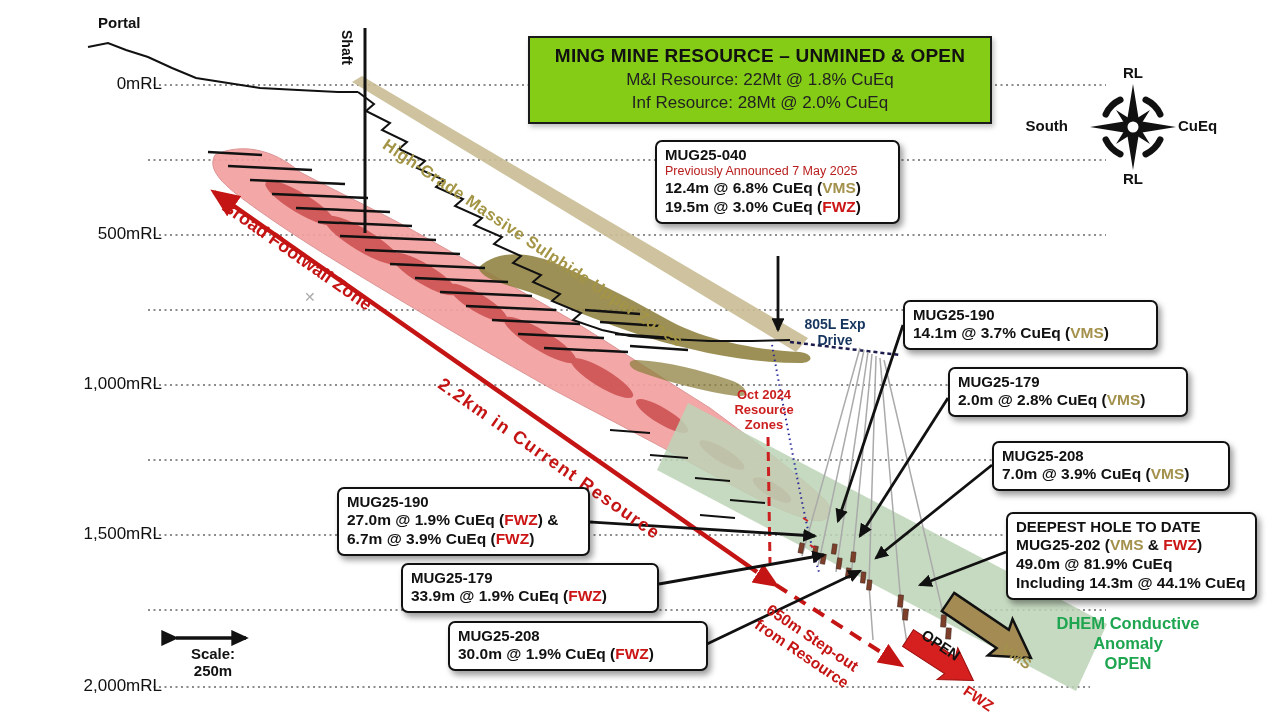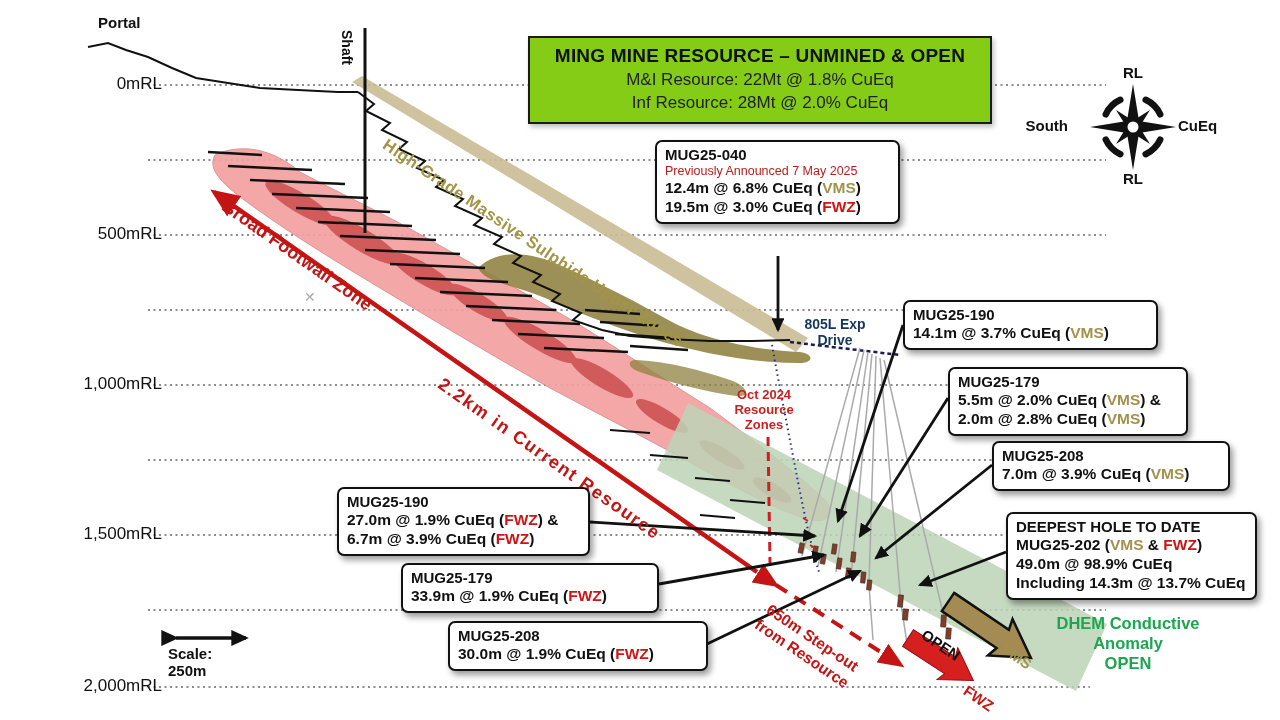--- a/index.html
+++ b/index.html
@@ -29,21 +29,21 @@
   .co-line .vms{color:var(--vms);}
   .co-line .fwz{color:var(--fwz);}
   
   .rot{transform-origin:0 0;}
   .olive-note{color:var(--olive);font-weight:bold;font-size:17px;letter-spacing:.5px;white-space:nowrap;}
   .red-note{color:var(--red);font-weight:bold;white-space:nowrap;}
   .navy-note{color:var(--navy);font-weight:bold;font-size:14px;text-align:center;line-height:1.15;}
   .limit-note{color:#cc2020;font-weight:bold;font-size:13px;text-align:center;line-height:1.15;}
   .green-note{color:var(--green);font-weight:bold;font-size:16.5px;text-align:center;line-height:1.2;}
   .shaft-label{left:339px;top:30px;writing-mode:vertical-rl;font-weight:bold;font-size:14px;}
-  .scale-text{left:168px;top:645px;width:90px;font-weight:bold;font-size:15px;line-height:1.15;}
+  .scale-text{left:168px;top:645px;width:90px;text-align:center;font-weight:bold;font-size:15px;line-height:1.15;}
   .x-mark{left:304px;top:289px;color:#aaa;font-size:14px;}
   .stepout-note{font-size:15.5px;text-align:center;line-height:1.2;}
   .zone-tag{font-weight:bold;font-size:15px;white-space:nowrap;}
 </style>
 </head>
 <body>
 
 <div class="stage">
 
   <svg class="abs" style="left:0;top:0" width="1280" height="720" viewBox="0 0 1280 720">
@@ -280,32 +280,31 @@
       <div class="co-sub">Previously Announced 7 May 2025</div>
       <div class="co-line">12.4m @ 6.8% CuEq (<span class="vms">VMS</span>)</div>
       <div class="co-line">19.5m @ 3.0% CuEq (<span class="fwz">FWZ</span>)</div>
     </div>
   <div class="abs callout" style="left:903px;top:300px;min-width:255px">
       <div class="co-title">MUG25-190</div>
       <div class="co-line">14.1m @ 3.7% CuEq (<span class="vms">VMS</span>)</div>
     </div>
   <div class="abs callout" style="left:948px;top:367px;min-width:240px">
       <div class="co-title">MUG25-179</div>
-      <div class="co-line">5.5m @ 2.0% CuEq (<span class="vms">VMS</span>) &amp;</div>
       <div class="co-line">2.0m @ 2.8% CuEq (<span class="vms">VMS</span>)</div>
     </div>
   <div class="abs callout" style="left:992px;top:441px;min-width:238px">
       <div class="co-title">MUG25-208</div>
       <div class="co-line">7.0m @ 3.9% CuEq (<span class="vms">VMS</span>)</div>
     </div>
   <div class="abs callout" style="left:1006px;top:512px;min-width:251px">
       <div class="co-title u">DEEPEST HOLE TO DATE</div>
       <div class="co-line">MUG25-202 (<span class="vms">VMS</span> &amp; <span class="fwz">FWZ</span>)</div>
-      <div class="co-line">49.0m @ 98.9% CuEq</div>
-      <div class="co-line">Including 14.3m @ 13.7% CuEq</div>
+      <div class="co-line">49.0m @ 81.9% CuEq</div>
+      <div class="co-line">Including 14.3m @ 44.1% CuEq</div>
     </div>
   <div class="abs callout" style="left:337px;top:487px;min-width:253px">
       <div class="co-title">MUG25-190</div>
       <div class="co-line">27.0m @ 1.9% CuEq (<span class="fwz">FWZ</span>) &amp;</div>
       <div class="co-line">6.7m @ 3.9% CuEq (<span class="fwz">FWZ</span>)</div>
     </div>
   <div class="abs callout" style="left:401px;top:563px;min-width:258px">
       <div class="co-title">MUG25-179</div>
       <div class="co-line">33.9m @ 1.9% CuEq (<span class="fwz">FWZ</span>)</div>
     </div>

